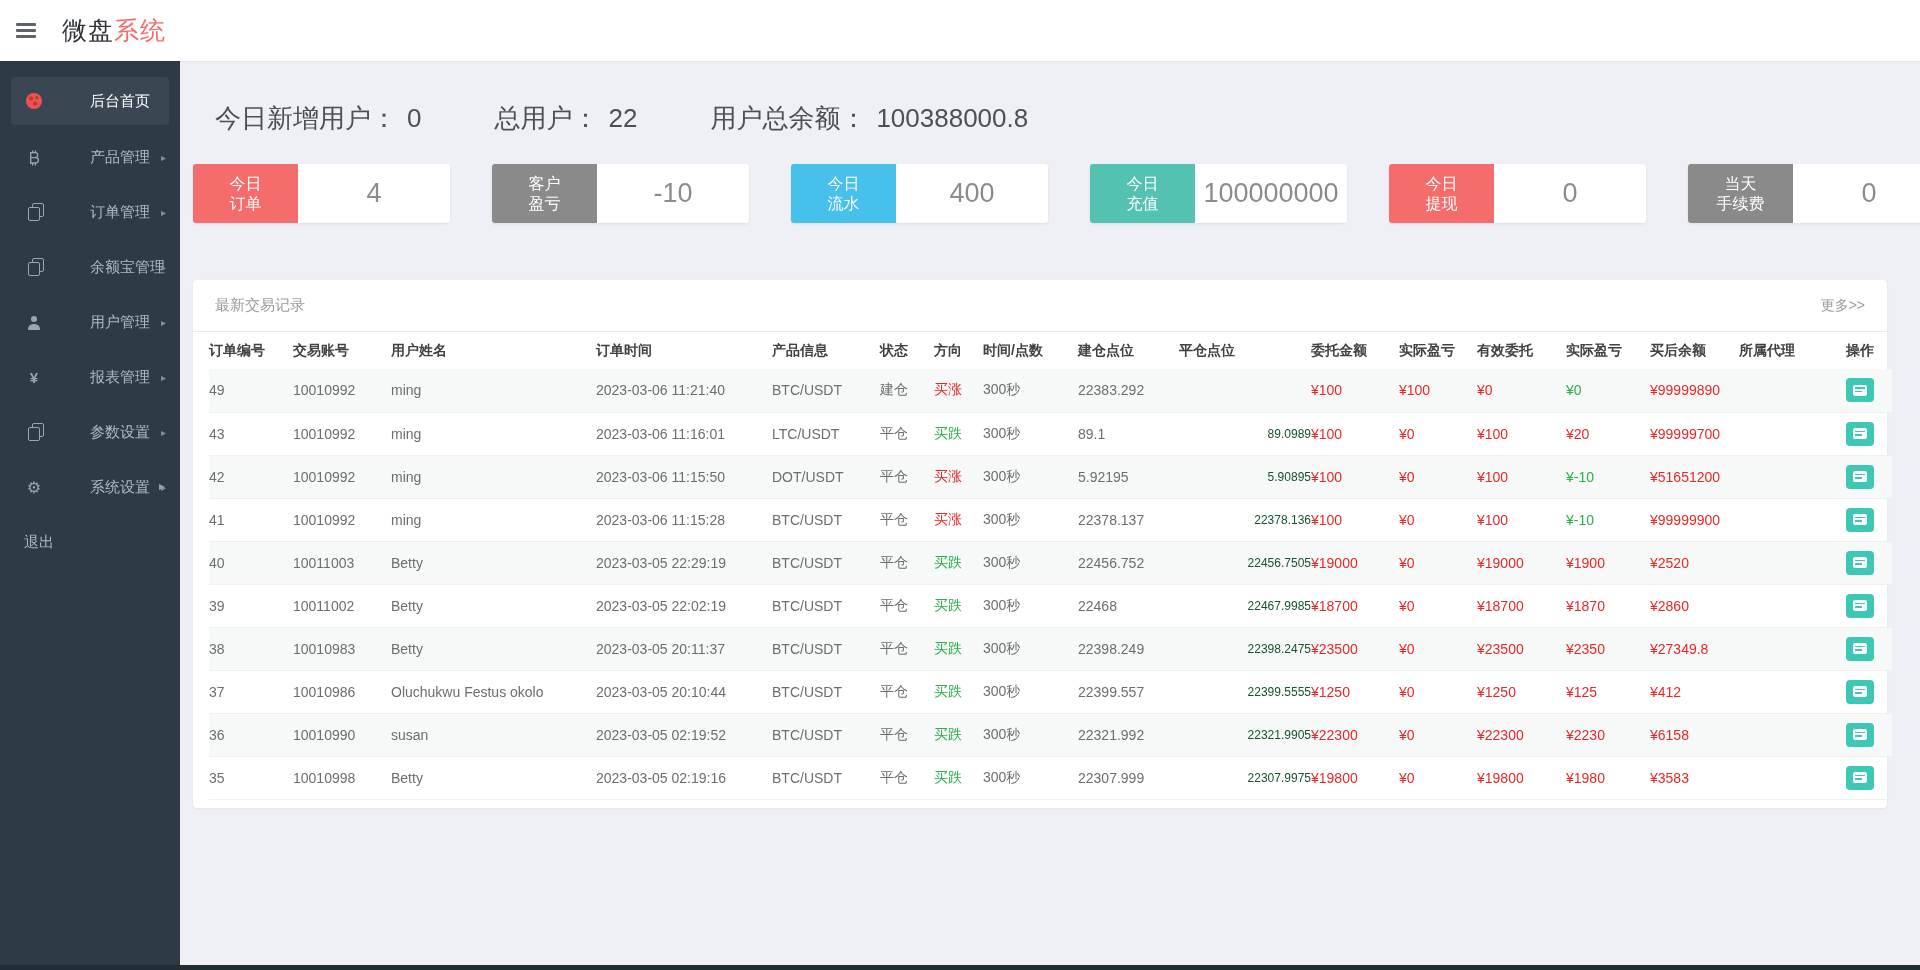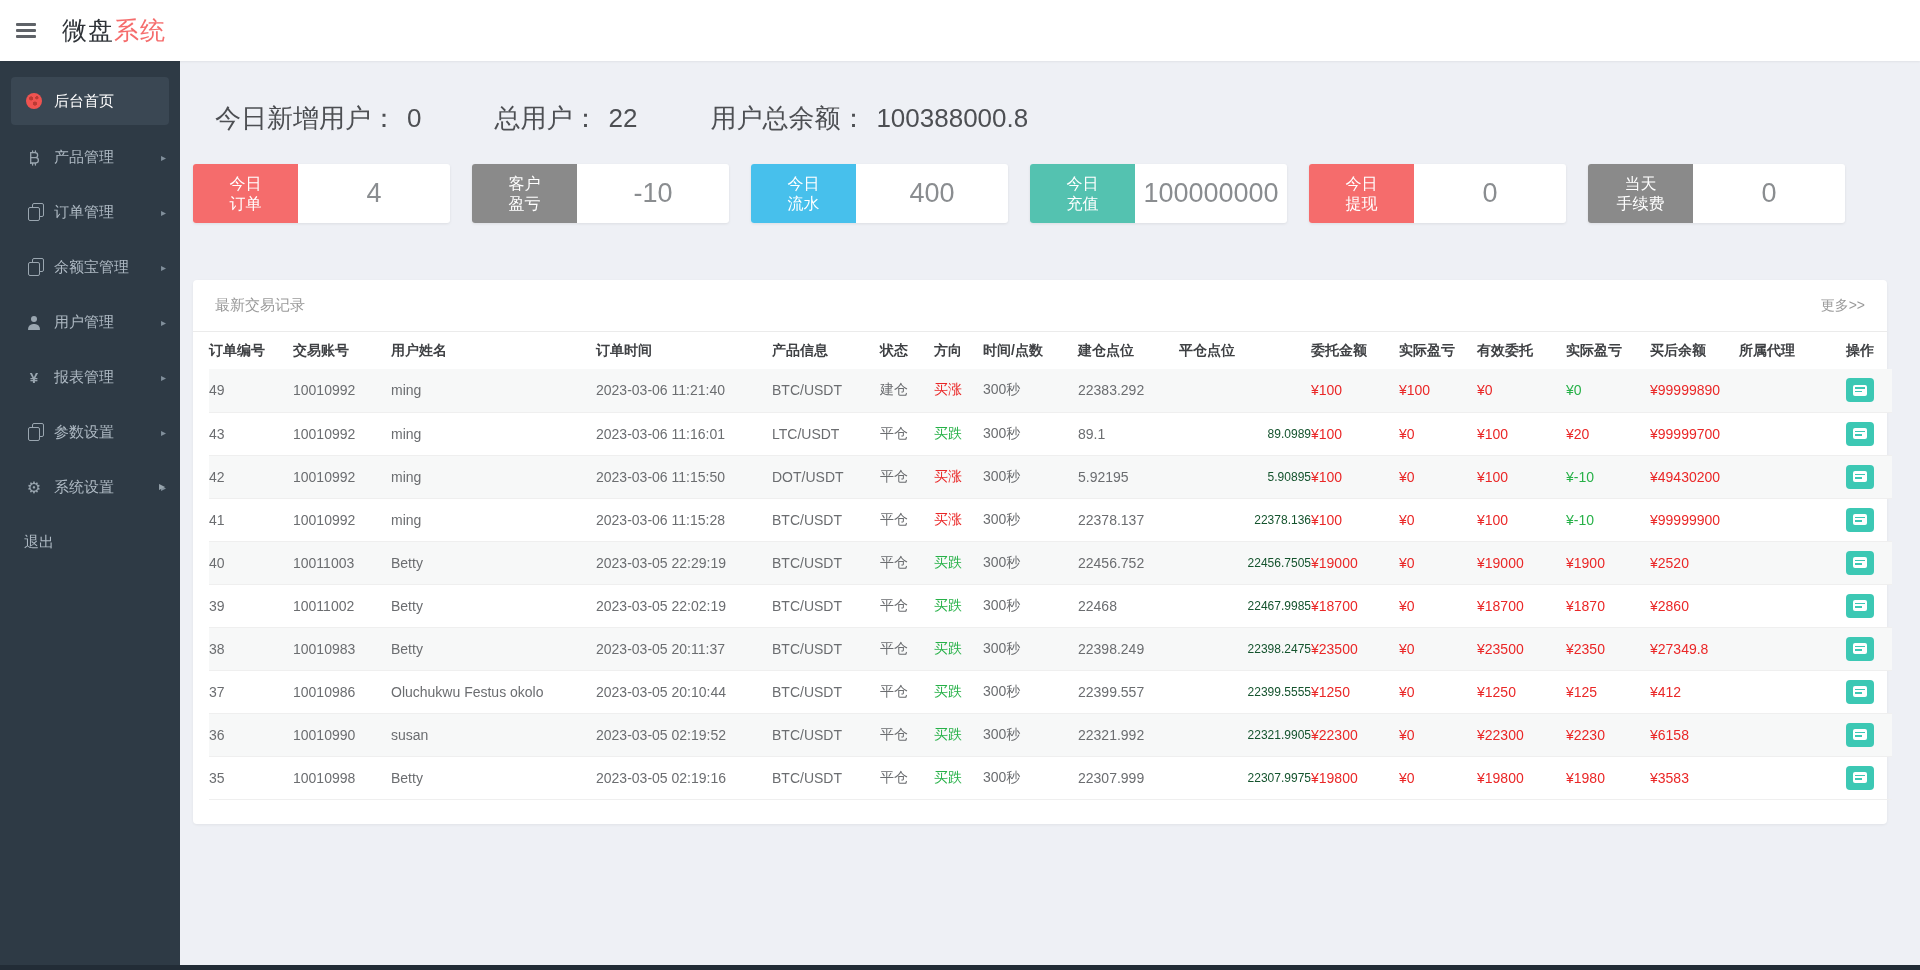--- a/index.html
+++ b/index.html
@@ -13,21 +13,21 @@
   .hamb { width:20px; height:15px; display:flex; flex-direction:column;
     justify-content:space-between; cursor:pointer; margin-right:18px; }
   .hamb i { display:block; height:3px; background:#5f6368; border-radius:1px; }
   .brand { font-size:25px; color:#2f3338; letter-spacing:1px; }
   .brand .red { color:#f56c6c; }
 
   
   .sidebar { position:fixed; top:61px; left:0; bottom:0; width:180px; background:#2e3a45; z-index:10; }
   .side-list { list-style:none; padding-top:14px; }
   .side-item { height:55px; display:flex; align-items:center; padding-left:24px;
-    color:#aeb9c3; font-size:15px; position:relative; cursor:pointer; }
+    color:#aeb9c3; font-size:15px; position:relative; cursor:pointer;gap:36px; }
   .side-item.active { background:#3a4753; border-radius:4px; margin:2px 11px 5px 11px;
     height:48px; padding-left:13px; color:#fff; }
   .ic { display:inline-flex; width:20px; flex:0 0 20px; justify-content:center;
     align-items:center; margin-right:10px; }
   .arrow { position:absolute; right:14px; color:#82909c; font-size:10px; }
   .arrow::before { content:"\25B8"; }
   .collapse-handle { position:absolute; right:15px; top:418px; color:#97a4ad;
     font-size:12px; cursor:pointer; }
   .collapse-handle::before { content:"\25B8"; }
 
@@ -51,31 +51,31 @@
     height:6px; border-radius:6px 6px 1px 1px; background:#9aa6b0; }
   .ic-yen::before { content:"\00A5"; font-size:15px; font-weight:bold; color:#9aa6b0; }
   .ic-gear::before { content:"\2699"; font-size:16px; color:#9aa6b0; }
 
   
   .main { margin-left:180px; padding:0 33px 0 13px; padding-top:61px; }
   .stats-line { display:flex; gap:73px; font-size:26px; color:#4d4f53;
     margin:40px 0 0 22px; align-items:baseline; }
   .stat-val { margin-left:10px; }
 
-  .cards { display:flex; gap:22px; margin-top:28px; }
+  .cards { display:flex; gap:42px; margin-top:28px; }
   .card { flex:0 0 257px; height:59px; background:#fff; border-radius:3px; display:flex;
     box-shadow:0 1px 3px rgba(0,0,0,.08); }
   .card-label { width:105px; color:#fff; font-size:16px; display:flex; align-items:center;
     justify-content:center; text-align:center; white-space:pre-line; line-height:1.25;
     border-radius:3px 0 0 3px; }
   .card-value { flex:1; display:flex; align-items:center; justify-content:center;
     font-size:27px; color:#8a8d90; }
 
   .panel { margin-top:57px; background:#fff; border-radius:4px;
-    box-shadow:0 1px 3px rgba(0,0,0,.06); padding-bottom:24px; }
+    box-shadow:0 1px 3px rgba(0,0,0,.06); padding-bottom:8px; }
   .panel-head { height:52px; display:flex; align-items:center; justify-content:space-between;
     padding:0 22px; border-bottom:1px solid #ebebeb; }
   .panel-title { color:#9a9a9a; font-size:15px; }
   .more-link { color:#9a9a9a; font-size:14px; cursor:pointer; text-decoration:none; }
 
   table { width:calc(100% - 16px); margin-left:16px; border-collapse:collapse;
     table-layout:fixed; font-size:14px; color:#6b6d70; }
   thead th { text-align:left; font-weight:700; color:#3f4144; height:37px;
     font-size:14px; white-space:nowrap; }
   tbody tr { border-bottom:1px solid #efefef; }
@@ -326,21 +326,21 @@
             <td>DOT/USDT</td>
             <td>平仓</td>
             <td class="t-red">买涨</td>
             <td>300秒</td>
             <td>5.92195</td>
             <td class="t-close">5.90895</td>
             <td class="t-red">¥100</td>
             <td class="t-red">¥0</td>
             <td class="t-red">¥100</td>
             <td class="t-green">¥-10</td>
-            <td class="t-red">¥49430200</td>
+            <td class="t-red">¥51651200</td>
             <td></td>
             <td>
               <button class="op-btn">
                 <span class="op-icon"></span>
               </button>
             </td>
           </tr>
           <tr>
             <td>41</td>
             <td>10010992</td>

